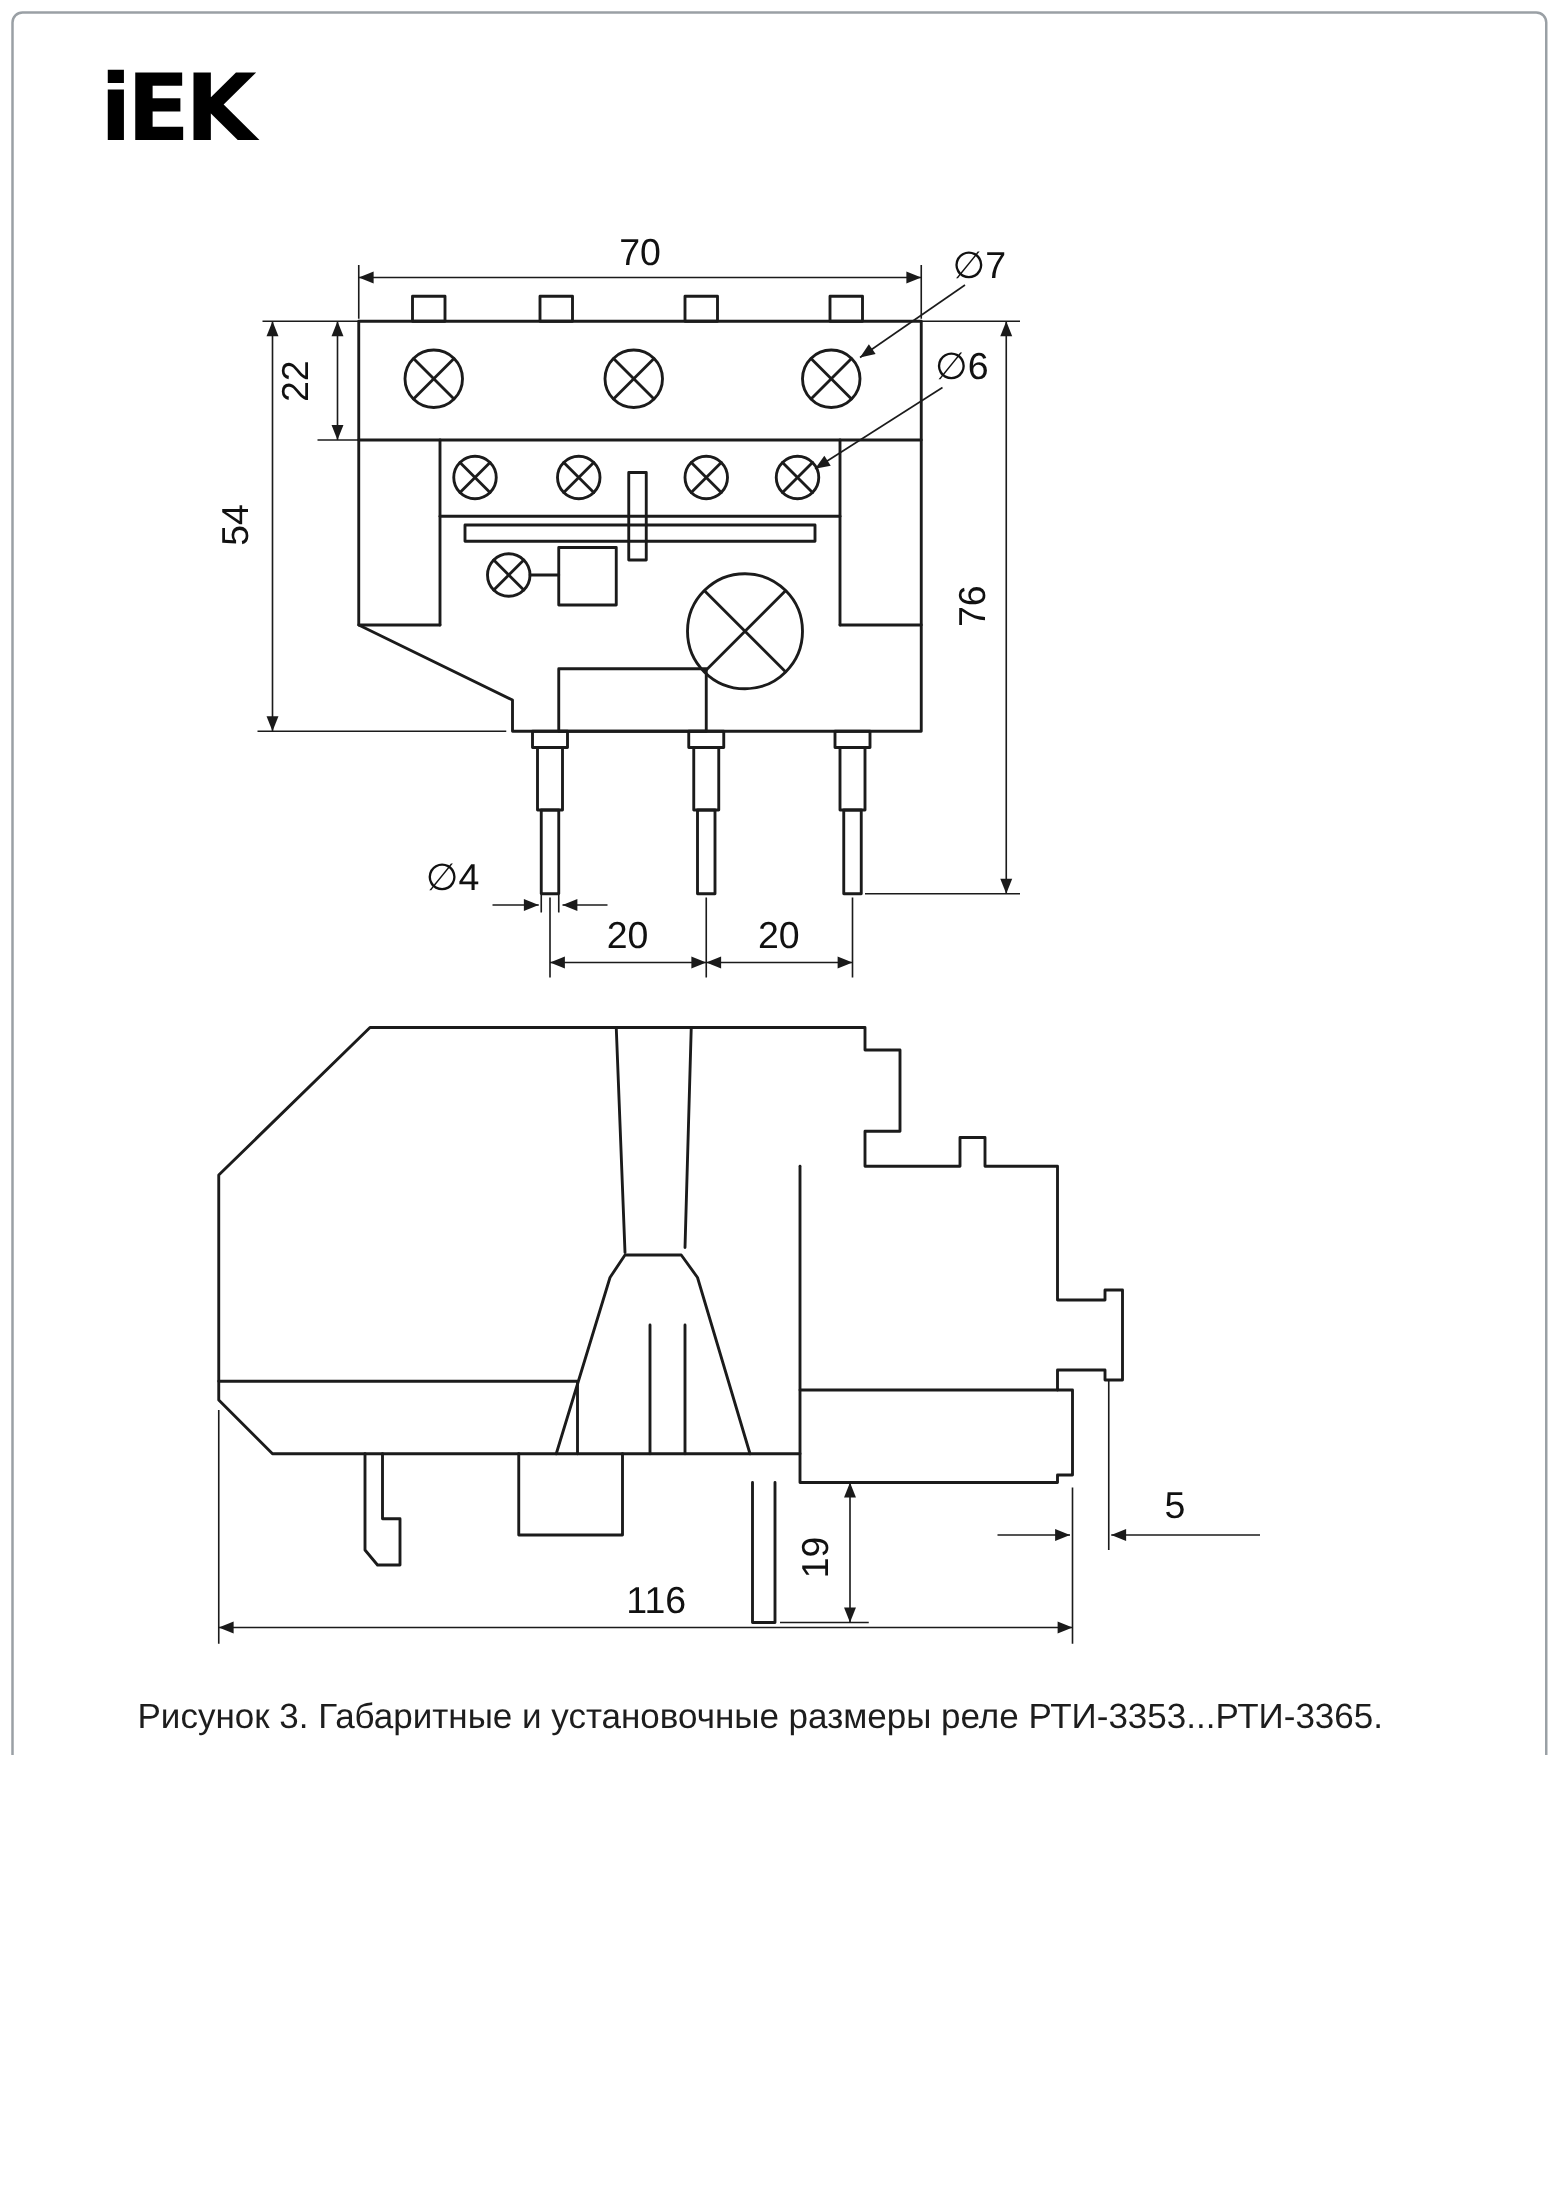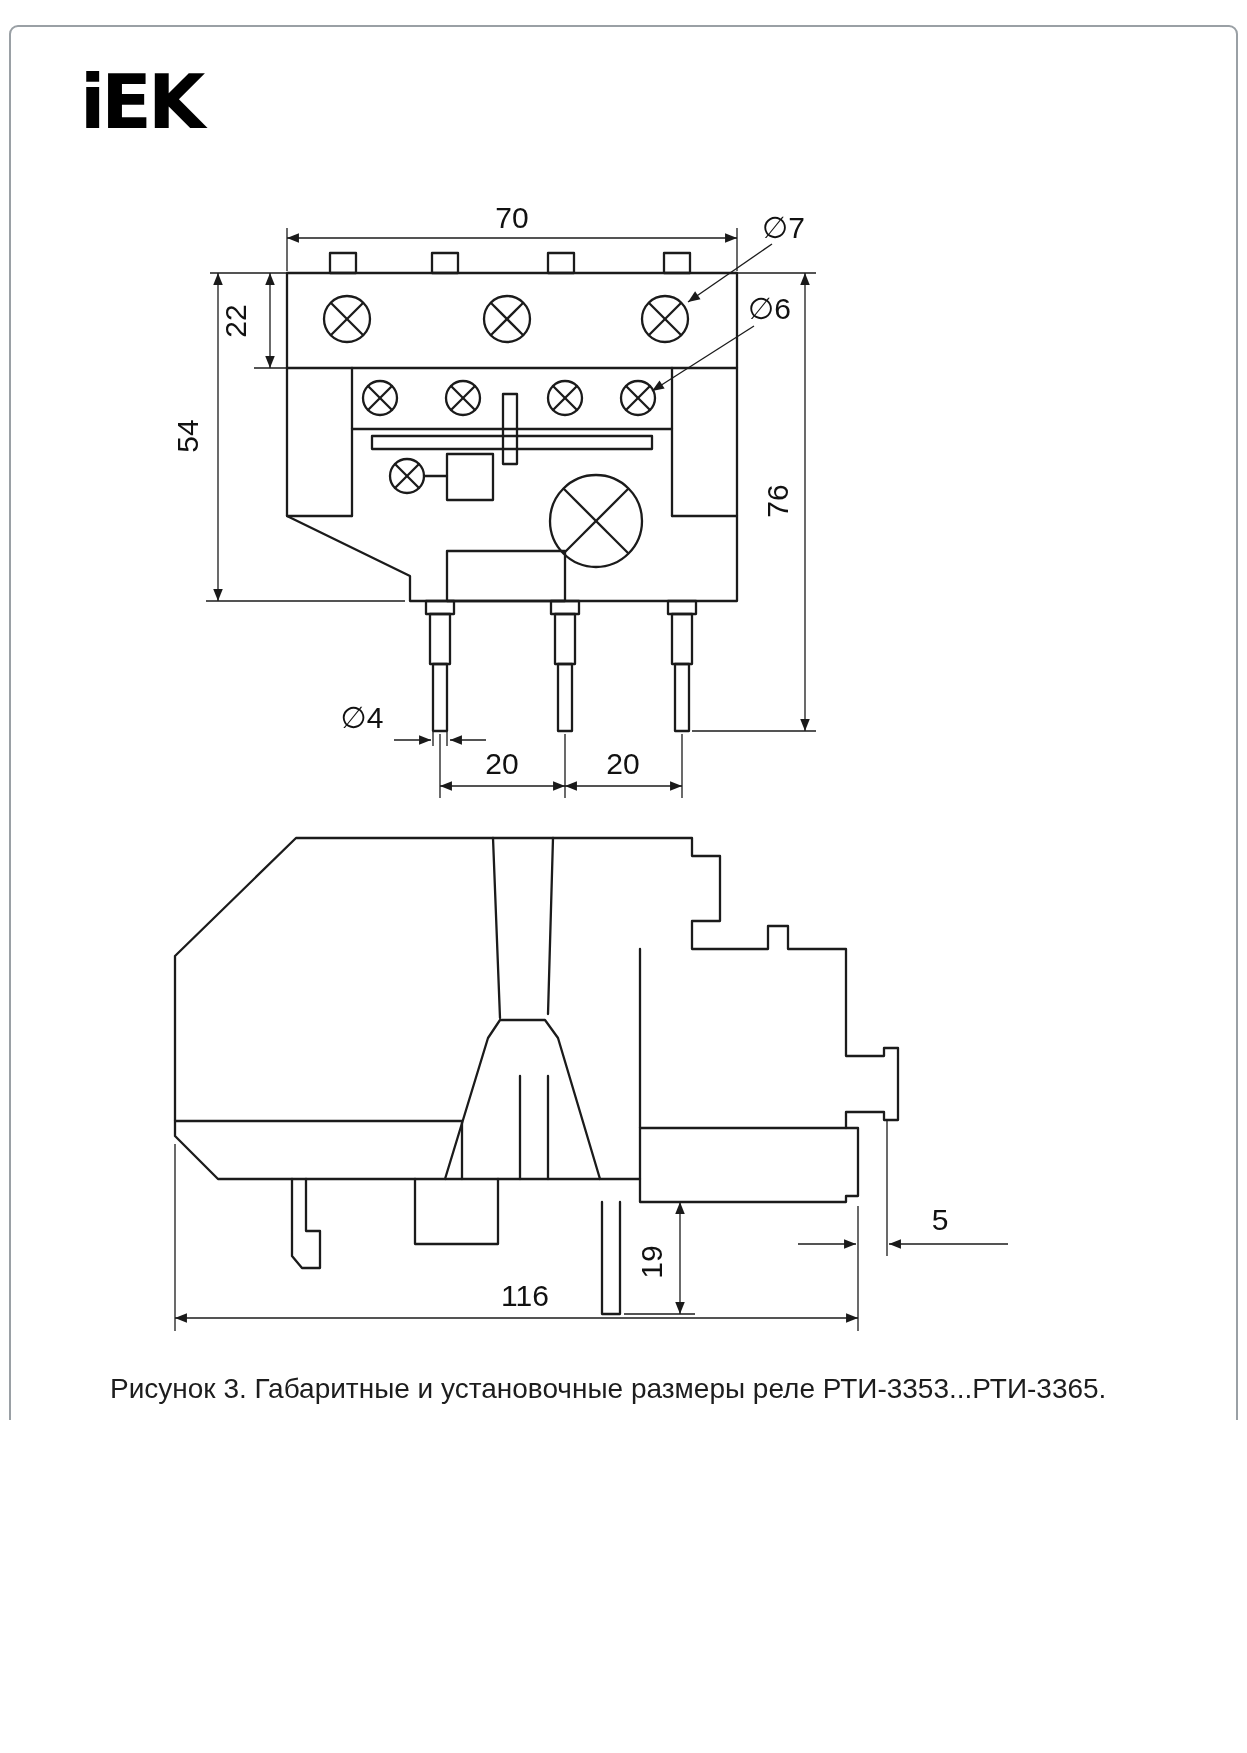--- a/index.html
+++ b/index.html
@@ -1,16 +1,16 @@
 <!DOCTYPE html>
 <html><head>
 <meta charset="utf-8">
 <style>
   html,body{margin:0;padding:0;background:#ffffff;}
-  .page{width:1247px;height:1404px;background:#fff;position:relative;margin:16px auto;overflow:hidden;}
+  .page{width:1247px;height:1404px;background:#fff;position:relative;margin:0 auto;overflow:hidden;}
   svg{display:block;}
   .outline{fill:none;stroke:#1b1b1b;stroke-width:2.3;stroke-linejoin:round;stroke-linecap:round;}
   .thin{fill:none;stroke:#1b1b1b;stroke-width:1.3;}
   .dimtext{font-family:"Liberation Sans","DejaVu Sans",sans-serif;font-size:30px;fill:#111;}
   .caption{font-family:"Liberation Sans","DejaVu Sans",sans-serif;font-size:28px;fill:#1d1d1d;}
   .logo{font-family:"DejaVu Sans",sans-serif;font-size:74px;font-weight:bold;fill:#000;letter-spacing:-4px;}
 </style>
 </head>
 <body>
 

